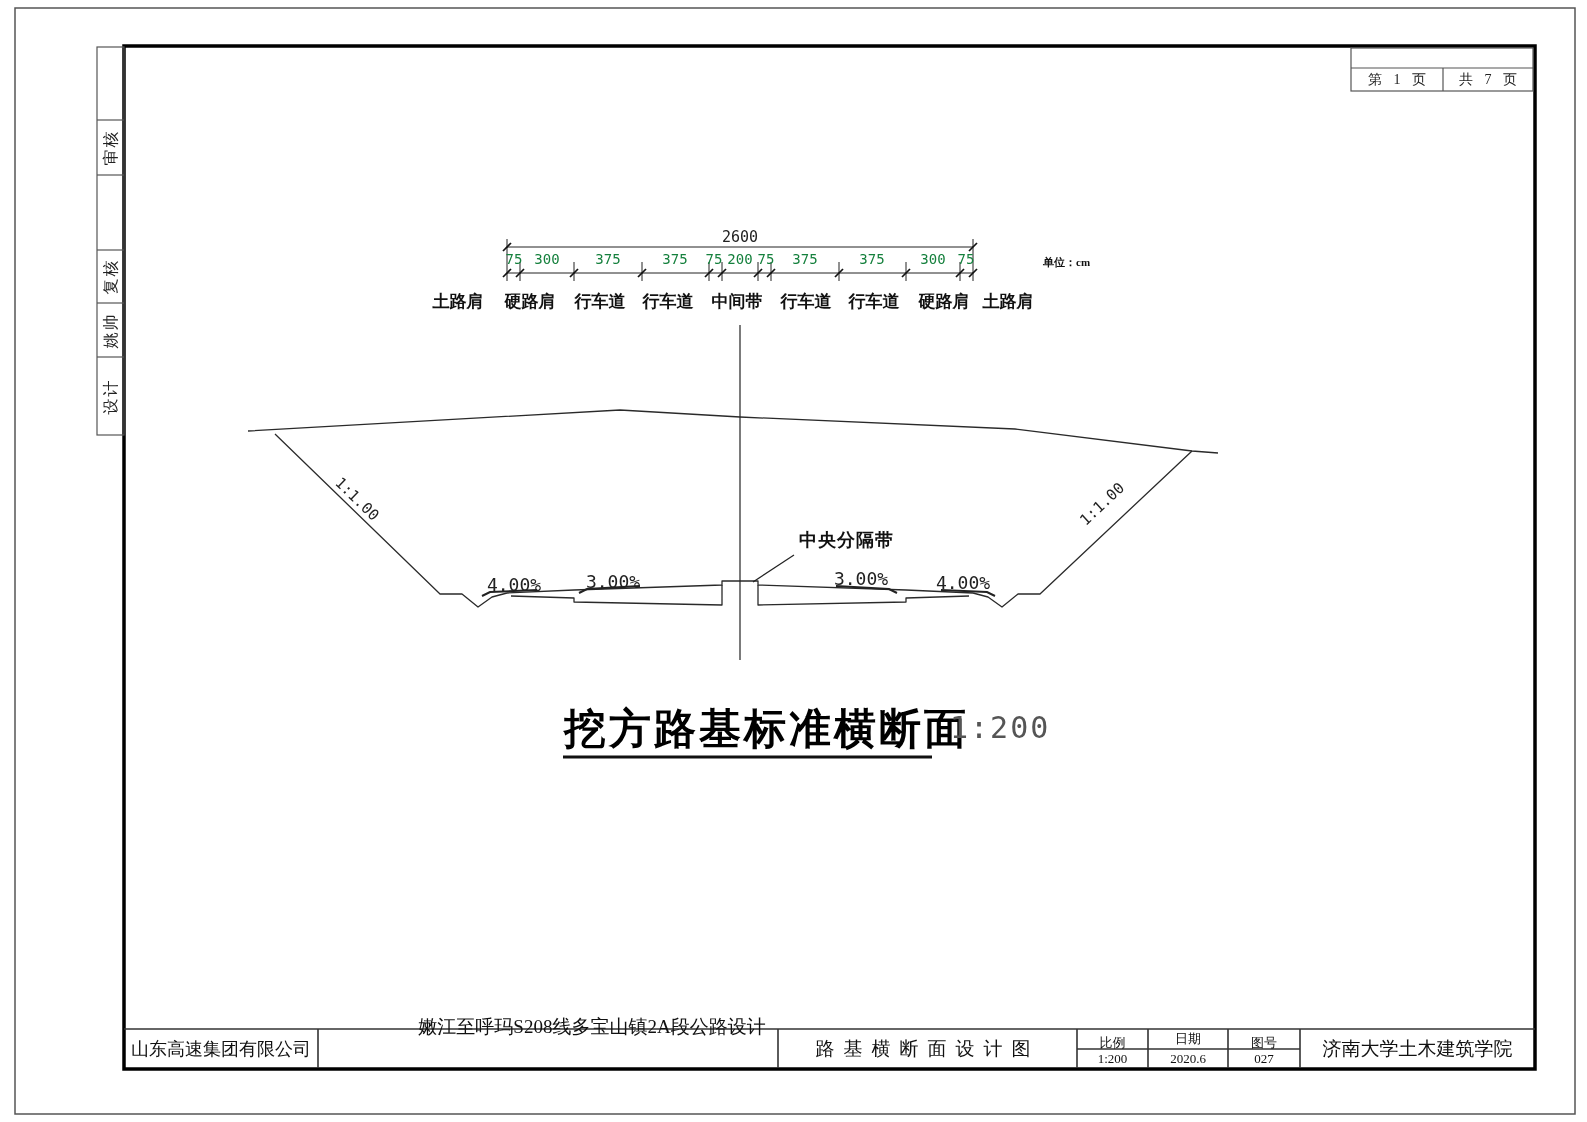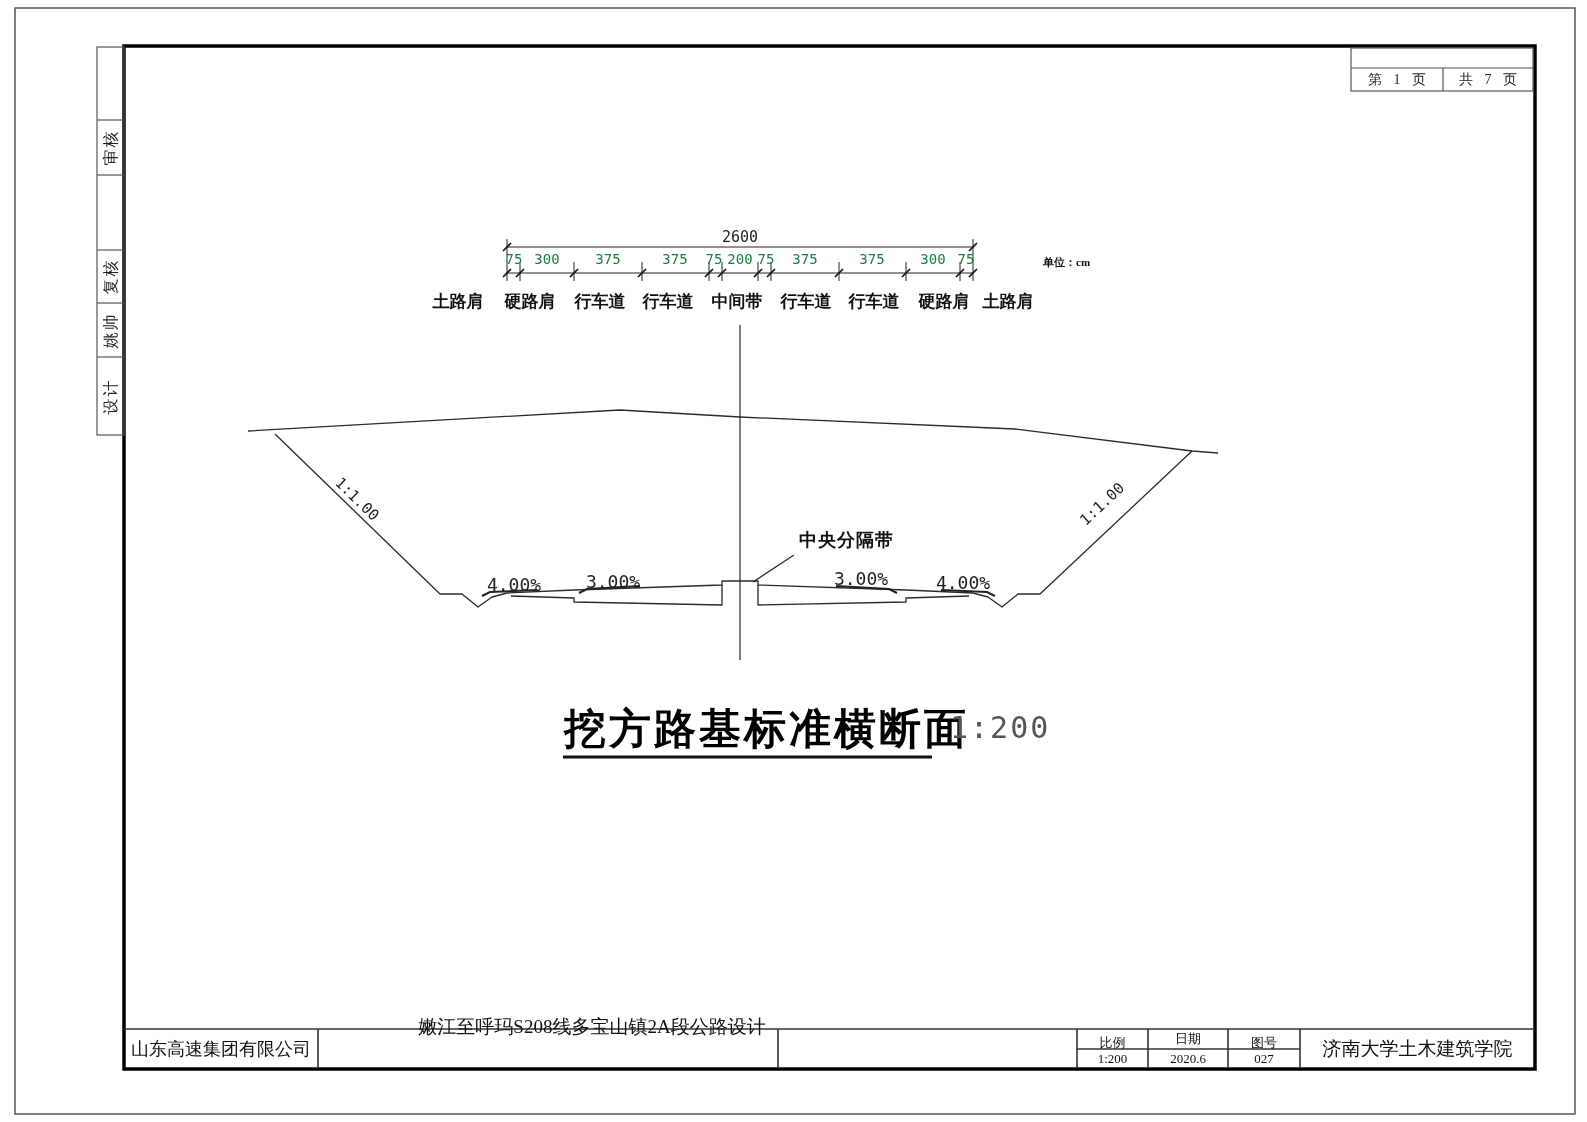--- a/index.html
+++ b/index.html
@@ -195,20 +195,21 @@
   <div class="abs ctr pct" style="left:514px;top:574px;">4.00%</div>
   <div class="abs ctr pct" style="left:613px;top:571px;">3.00%</div>
   <div class="abs ctr pct" style="left:861px;top:568px;">3.00%</div>
   <div class="abs ctr pct" style="left:963px;top:572px;">4.00%</div>
 
   <div class="abs maintitle" style="left:564px;top:701px;">挖方路基标准横断面</div>
   <div class="abs mainscale" style="left:950px;top:710px;">1:200</div>
 
   <div class="tb tb-lg" style="left:124px;top:1029px;width:194px;height:39px;font-size:18px;">山东高速集团有限公司</div>
   <div class="tb tb-lg" style="left:318px;top:1007px;width:460px;height:39px;margin-left:44px;">嫩江至呼玛S208线多宝山镇2A段公路设计</div>
+  <div class="tb tb-lg" style="left:778px;top:1029px;width:299px;height:39px;letter-spacing:9px;">路基横断面设计图</div>
 
   <div class="tb tb-sm" style="left:1077px;top:1029px;width:71px;height:28px;">比例</div>
   <div class="tb tb-sm" style="left:1077px;top:1049px;width:71px;height:19px;">1:200</div>
   <div class="tb tb-sm" style="left:1148px;top:1029px;width:80px;height:20px;">日期</div>
   <div class="tb tb-sm" style="left:1148px;top:1049px;width:80px;height:19px;">2020.6</div>
   <div class="tb tb-sm" style="left:1228px;top:1029px;width:72px;height:28px;">图号</div>
   <div class="tb tb-sm" style="left:1228px;top:1049px;width:72px;height:19px;">027</div>
 
   <div class="tb tb-lg" style="left:1300px;top:1029px;width:235px;height:39px;text-align:center;">济南大学土木建筑学院</div>
 

